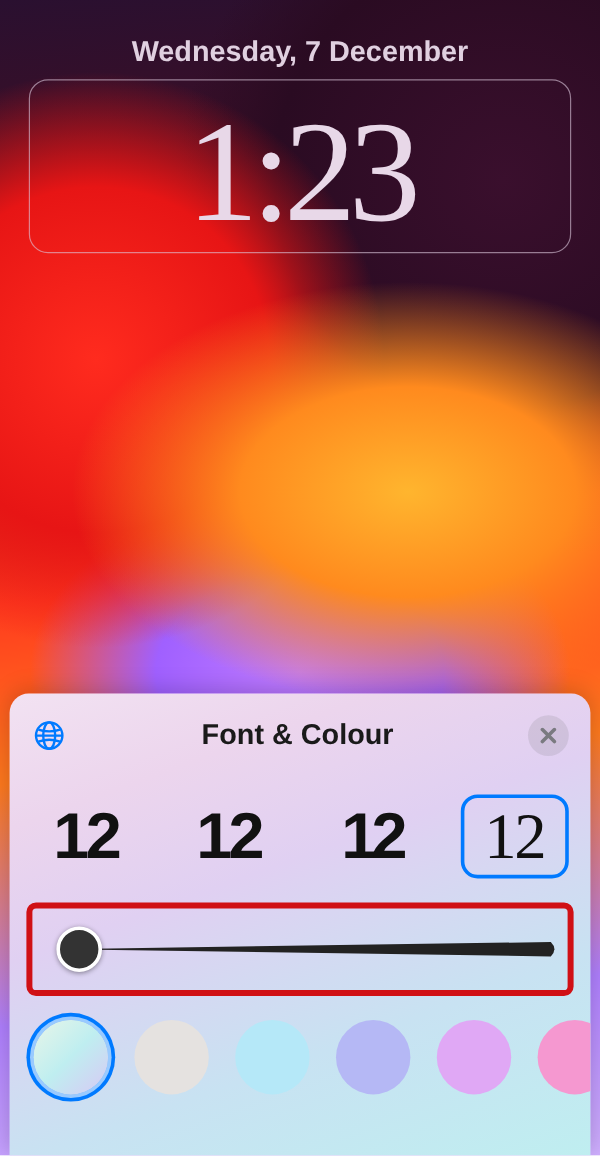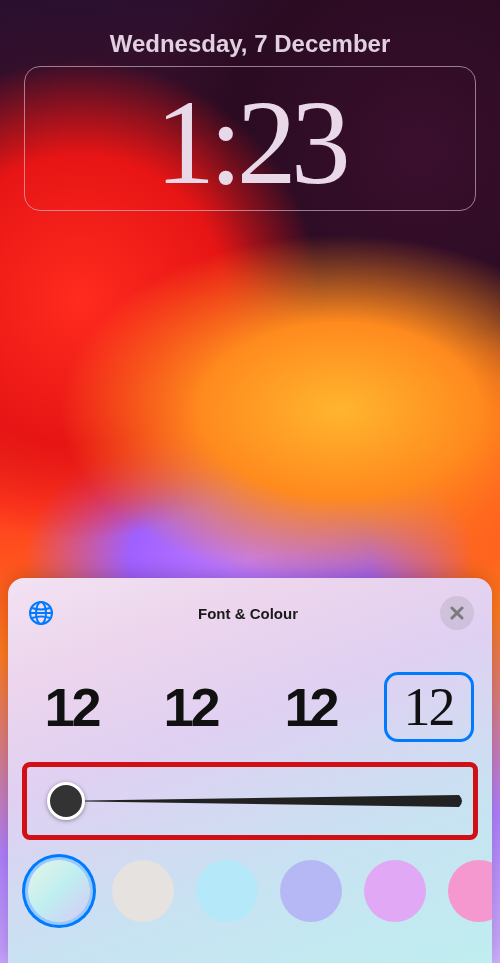--- a/index.html
+++ b/index.html
@@ -71,39 +71,39 @@
       padding: 18px 18px 8px 18px;
     }
     .globe-icon {
       width: 30px;
       height: 30px;
       display: flex;
       align-items: center;
       justify-content: center;
     }
     .sheet-title {
-      font-size: 15px;
+      font-size: 24px;
       font-weight: 600;
       color: #1a1a1a;
     }
     .close-btn {
       width: 34px;
       height: 34px;
       border-radius: 50%;
       background: rgba(120,120,128,0.18);
       display: flex;
       align-items: center;
       justify-content: center;
       cursor: pointer;
     }
     .font-row {
       display: flex;
       align-items: center;
       justify-content: space-around;
-      margin-top: 34px;
+      margin-top: 24px;
       padding: 0 4px;
     }
     .font-option {
       font-size: 54px;
       font-weight: 800;
       color: #111;
       width: 90px;
       height: 70px;
       display: flex;
       align-items: center;

